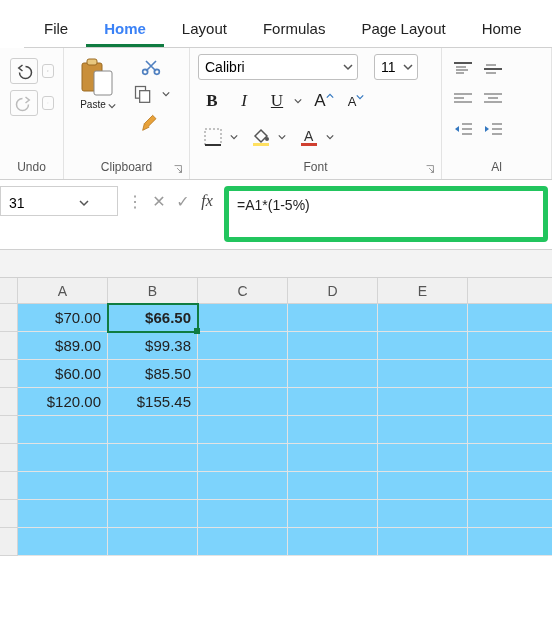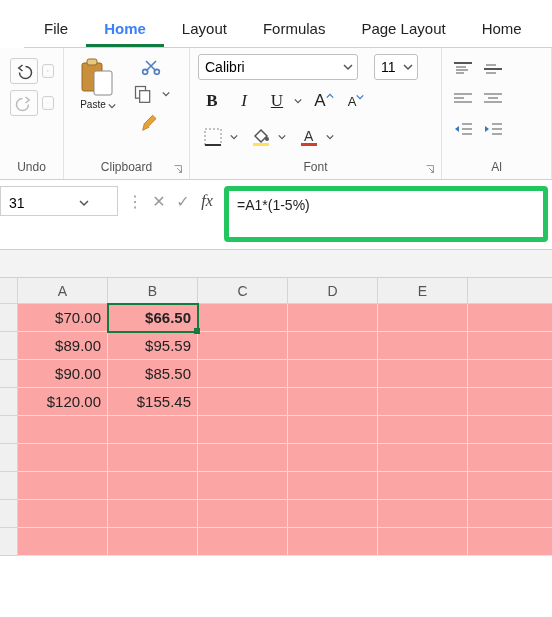--- a/index.html
+++ b/index.html
@@ -56,21 +56,21 @@
   .fx-btns .ic { width:22px; height:22px; display:flex; align-items:center; justify-content:center; font-size:16px; }
   .fx-label { font-style:italic; font-family:"Times New Roman",serif; font-size:16px; color:#444; }
   .formula-input { flex:1; border:5px solid #22c55e; border-radius:4px; min-height:56px; padding:6px 8px; font-size:14px; background:#fff; }
 
   .gap { height:28px; background:#f3f3f3; border-bottom:1px solid #d0d0d0; }
 
   
   .grid { display:grid; grid-template-columns: 18px 90px 90px 90px 90px 90px 90px; }
   .hdr { background:#f0f0f0; border-right:1px solid #d4d4d4; border-bottom:1px solid #d4d4d4; text-align:center; font-size:14px; height:26px; line-height:26px; color:#555; }
   .rowhdr { background:#f0f0f0; border-right:1px solid #d4d4d4; border-bottom:1px solid #d4d4d4; width:18px; height:28px; }
-  .cell { border-right:1px solid #e3e3e3; border-bottom:1px solid #e3e3e3; height:28px; padding:0 6px; font-size:15px; display:flex; align-items:center; justify-content:flex-end; background:#fca5a5; }
+  .cell { border-right:1px solid #e3e3e3; border-bottom:1px solid #e3e3e3; height:28px; padding:0 6px; font-size:15px; display:flex; align-items:center; justify-content:flex-end; background:#7dd3fc; }
   .cell.selected { outline:2px solid #107c41; outline-offset:-1px; position:relative; z-index:2;font-weight:bold; }
   .cell.selected::after { content:""; position:absolute; right:-3px; bottom:-3px; width:6px; height:6px; background:#107c41; }
 
   svg { display:block; }
 </style>
 </head>
 <body>
 
 <div class="tabs">
   <div class="tab">File</div>
@@ -360,28 +360,28 @@
   <div class="rowhdr"></div>
   <div class="cell">$70.00</div>
   <div class="cell selected">$66.50</div>
   <div class="cell"></div>
   <div class="cell"></div>
   <div class="cell"></div>
   <div class="cell"></div>
 
   <div class="rowhdr"></div>
   <div class="cell">$89.00</div>
-  <div class="cell">$95.59</div>
-  <div class="cell"></div>
-  <div class="cell"></div>
-  <div class="cell"></div>
-  <div class="cell"></div>
-
-  <div class="rowhdr"></div>
-  <div class="cell">$90.00</div>
+  <div class="cell">$99.38</div>
+  <div class="cell"></div>
+  <div class="cell"></div>
+  <div class="cell"></div>
+  <div class="cell"></div>
+
+  <div class="rowhdr"></div>
+  <div class="cell">$60.00</div>
   <div class="cell">$85.50</div>
   <div class="cell"></div>
   <div class="cell"></div>
   <div class="cell"></div>
   <div class="cell"></div>
 
   <div class="rowhdr"></div>
   <div class="cell">$120.00</div>
   <div class="cell">$155.45</div>
   <div class="cell"></div>

